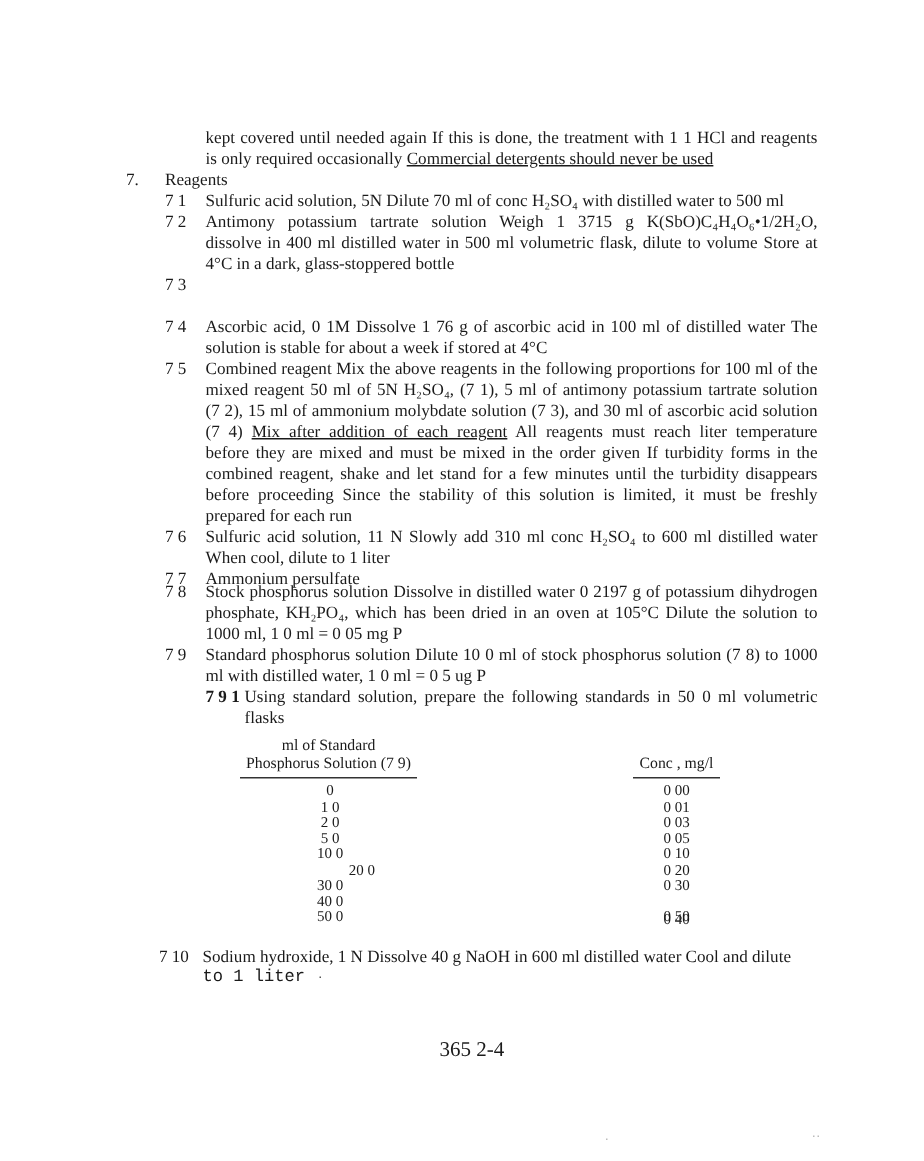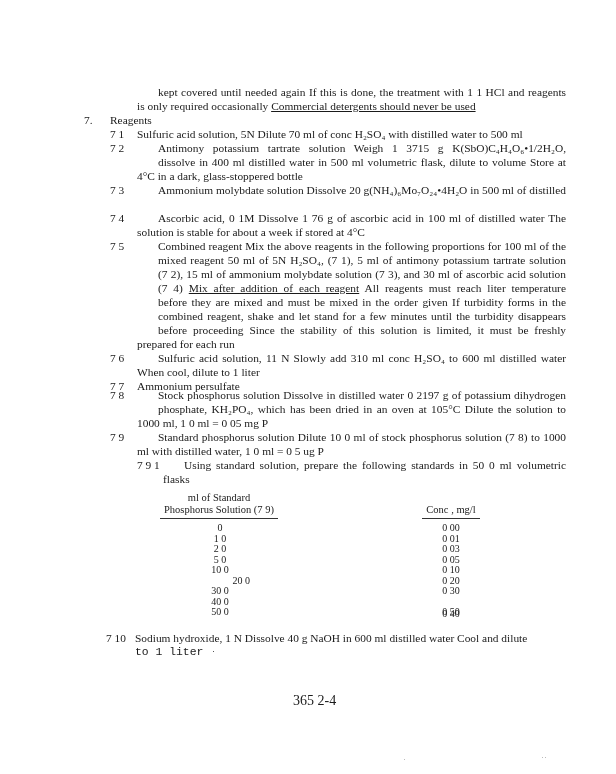--- a/index.html
+++ b/index.html
@@ -3,21 +3,21 @@
 <meta charset="utf-8">
 <style>
   html, body { margin: 0; padding: 0; background: #ffffff; }
   body {
     width: 616px; height: 774px; position: relative; overflow: hidden;
     font-family: "Liberation Serif", "DejaVu Serif", serif;
     color: #1a1a1a; font-size: 11.4px; line-height: 13.5px;
   }
   .page { position: absolute; left: 0; top: 0; width: 616px; height: 774px; }
   .line { position: absolute; white-space: nowrap; }
-  .just { text-align: justify; text-align-last: justify; margin-left: 21px; }
+  .just { text-align: justify; text-align-last: justify; }
   .u { text-decoration: underline; }
   .tbl-head { position: absolute; text-align: center; }
   .rule { position: absolute; height: 1px; background: #333; }
   .cell { position: absolute; text-align: center; }
   .footer { position: absolute; left: 293px; top: 694px; font-size: 14px; }
   .speck { position: absolute; background: #bbb; width: 1px; height: 1px; }
 </style>
 </head>
 <body>
 
@@ -31,21 +31,20 @@
 
   <div class="line" style="left:110px; top:128px;">7 1</div>
   <div class="line" style="left:137px; top:128px;">Sulfuric acid solution, 5N  Dilute 70 ml of conc  H₂SO₄ with distilled water to 500 ml</div>
 
   <div class="line" style="left:110px; top:142px;">7 2</div>
   <div class="line just" style="left:137px; top:142px; width:408px;">Antimony potassium tartrate solution  Weigh  1 3715  g  K(SbO)C₄H₄O₆•1/2H₂O,</div>
   <div class="line just" style="left:137px; top:156px; width:408px;">dissolve in 400 ml distilled water in 500 ml volumetric flask, dilute to volume  Store at</div>
   <div class="line" style="left:137px; top:170px;">4°C in a dark, glass-stoppered bottle</div>
 
   <div class="line" style="left:110px; top:184px;">7 3</div>
-  <div class="line just" style="left:137px; top:184px; width:408px;">Ammonium molybdate solution  Dissolve 20 g(NH₄)₆Mo₇O₂₄•4H₂O in 500 ml of distilled</div>
 
   <div class="line" style="left:110px; top:212px;">7 4</div>
   <div class="line just" style="left:137px; top:212px; width:408px;">Ascorbic acid, 0 1M  Dissolve 1 76 g of ascorbic acid in 100 ml of distilled water  The</div>
   <div class="line" style="left:137px; top:226px;">solution is stable for about a week if stored at 4°C</div>
 
   <div class="line" style="left:110px; top:240px;">7 5</div>
   <div class="line just" style="left:137px; top:240px; width:408px;">Combined reagent  Mix the above reagents in the following proportions for 100 ml of the</div>
   <div class="line just" style="left:137px; top:254px; width:408px;">mixed reagent  50 ml of 5N H₂SO₄, (7 1), 5 ml of antimony potassium tartrate solution</div>
   <div class="line just" style="left:137px; top:268px; width:408px;">(7 2), 15 ml of ammonium molybdate solution (7 3), and 30 ml of ascorbic acid solution</div>
   <div class="line just" style="left:137px; top:282px; width:408px;"><span>(7 4)  </span><span class="u">Mix after addition of each reagent</span><span>  All reagents must reach liter temperature</span></div>
@@ -63,21 +62,21 @@
 
   <div class="line" style="left:110px; top:384px; top:389px;">7 8</div>
   <div class="line just" style="left:137px; top:389px; width:408px;">Stock phosphorus solution  Dissolve in distilled water 0 2197 g of potassium dihydrogen</div>
   <div class="line just" style="left:137px; top:403px; width:408px;">phosphate, KH₂PO₄, which has been dried in an oven at 105°C  Dilute the solution to</div>
   <div class="line" style="left:137px; top:417px;">1000 ml, 1 0 ml = 0 05 mg P</div>
 
   <div class="line" style="left:110px; top:431px;">7 9</div>
   <div class="line just" style="left:137px; top:431px; width:408px;">Standard phosphorus solution  Dilute 10 0 ml of stock phosphorus solution (7 8) to 1000</div>
   <div class="line" style="left:137px; top:445px;">ml with distilled water, 1 0 ml = 0 5 ug P</div>
 
-  <div class="line" style="left:137px; top:459px;">7 9 1</div>
+  <div class="line" style="left:137px; top:459px;font-weight:bold;">7 9 1</div>
   <div class="line just" style="left:163px; top:459px; width:382px;">Using standard solution, prepare the following standards in 50 0 ml volumetric</div>
   <div class="line" style="left:163px; top:473px;">flasks</div>
 
   <div class="tbl-head" style="left:160px; top:492px; width:118px; font-size:10.5px; line-height:12px;">
     <div>ml of Standard</div>
     <div>Phosphorus Solution (7 9)</div>
   </div>
   <div class="rule" style="left:160px; top:518px; width:118px;"></div>
   <div class="tbl-head" style="left:420px; top:504px; width:62px; font-size:10.5px; line-height:12px;">Conc , mg/l</div>
   <div class="rule" style="left:422px; top:518px; width:58px;"></div>

